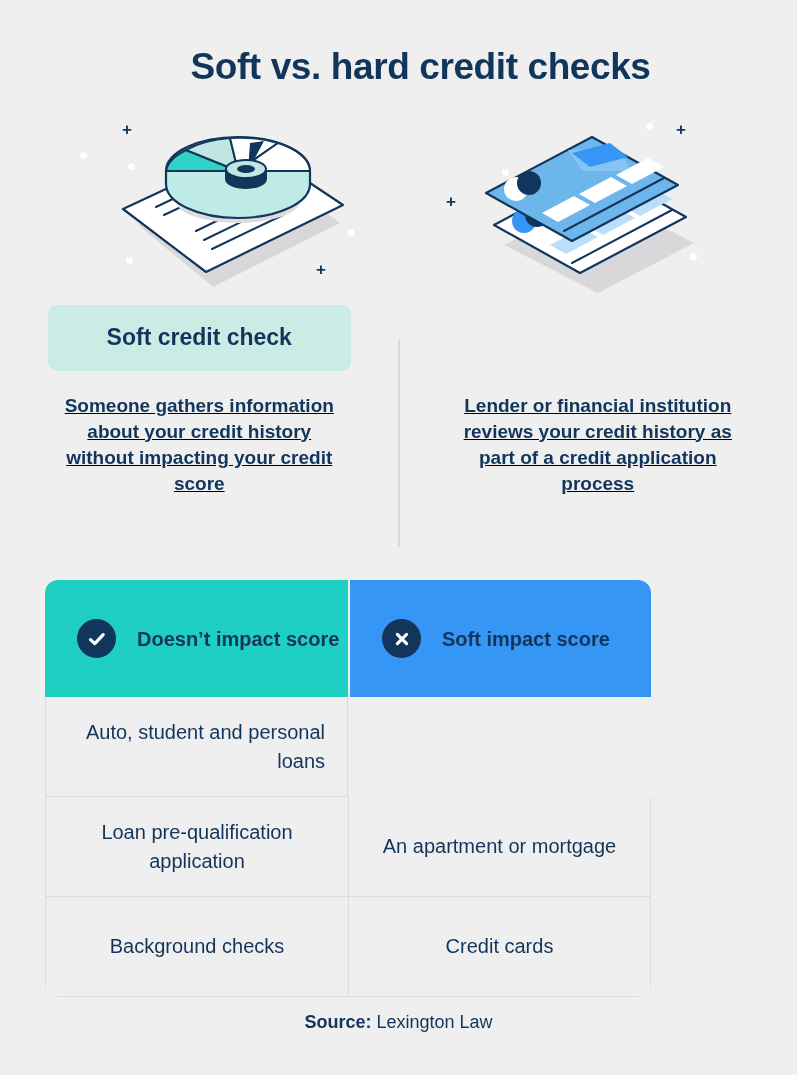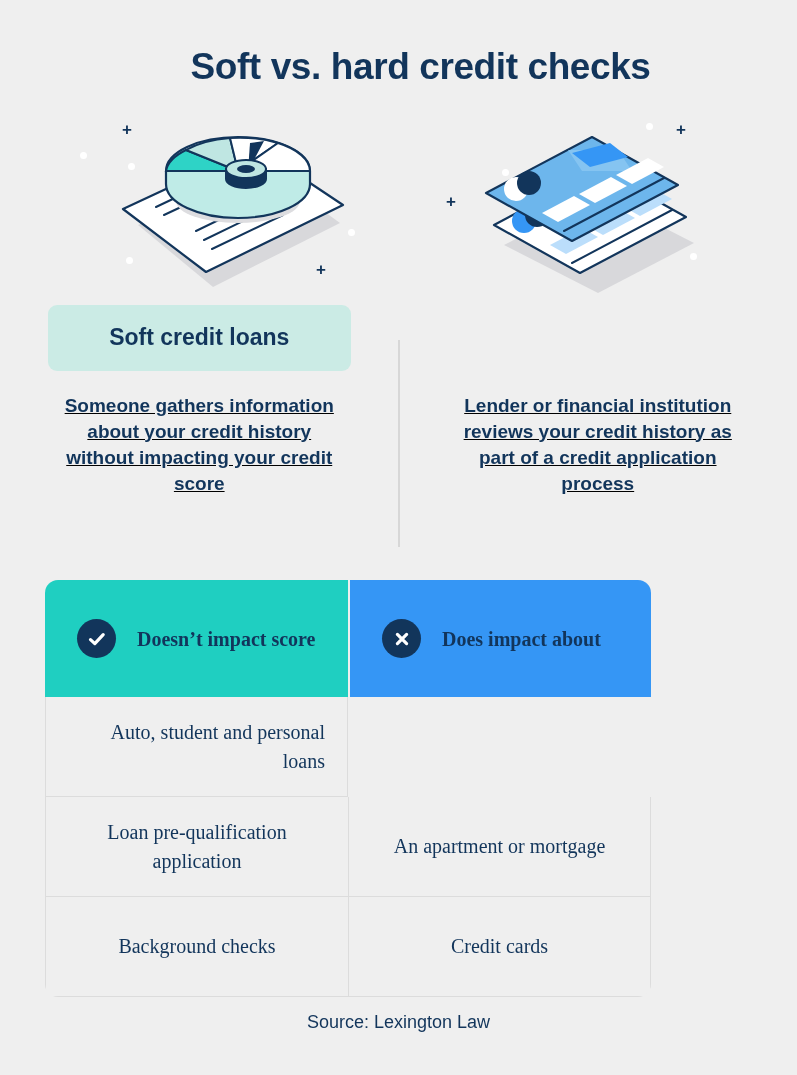--- a/index.html
+++ b/index.html
@@ -99,21 +99,20 @@
   }
 
   
   .table-wrap {
     position: absolute;
     left: 45px;
     top: 580px;
     width: 606px;
     border-radius: 13px;
     overflow: hidden;
-    font-family: Liberation Serif, serif;
   }
   .t-row { display: flex; }
   .t-head-cell {
     width: 50%;
     height: 117px;
     display: flex;
     align-items: center;
     padding-left: 32px;
     gap: 21px;
   }
@@ -157,21 +156,21 @@
 
   
   .source {
     position: absolute;
     left: 0; right: 0;
     top: 1012px;
     text-align: center;
     font-size: 18px;
     color: #12355B;
   }
-  .source b { font-weight: normal; }
+  .source b { font-weight: bold; }
 </style>
 </head>
 <body>
 
 <div class="page">
 
   <div class="title">Soft vs. hard credit checks</div>
 
   <div class="illos">
 
@@ -252,21 +251,21 @@
     <span class="deco-dot" style="left:126px;  top:152px;"></span>
     <span class="deco-dot" style="left:348px;  top:124px;"></span>
     <span class="deco-dot" style="left:502px;  top:64px;"></span>
     <span class="deco-dot" style="left:646px;  top:18px;"></span>
     <span class="deco-dot" style="left:690px;  top:148px;"></span>
   </div>
 
   <div class="pill-row">
     <div class="pill-col">
       <div class="pill soft">
-        <span>Soft credit loans</span>
+        <span>Soft credit check</span>
       </div>
     </div>
   </div>
 
   <div class="desc-row">
     <div class="desc-col">
       <div class="desc">Someone gathers information about your credit history without impacting your credit score</div>
     </div>
     <div class="desc-col">
       <div class="desc">Lender or financial institution reviews your credit history as part of a credit application process</div>
@@ -285,21 +284,21 @@
           </svg>
         </span>
         <span class="t-head-label">Doesn’t impact score</span>
       </div>
       <div class="t-head-cell hard">
         <span class="badge">
           <svg width="20" height="20" viewBox="0 0 20 20">
             <path d="M5.4 5.4 L14.6 14.6 M14.6 5.4 L5.4 14.6" fill="none" stroke="#FFFFFF" stroke-width="3.2" stroke-linecap="round"></path>
           </svg>
         </span>
-        <span class="t-head-label">Does impact about</span>
+        <span class="t-head-label">Soft impact score</span>
       </div>
     </div>
 
     <div class="t-row">
       <div class="t-body-cell r">Auto, student and personal loans</div>
     </div>
     <div class="t-row">
       <div class="t-body-cell l">Loan pre-qualification application</div>
       <div class="t-body-cell r">An apartment or mortgage</div>
     </div>

